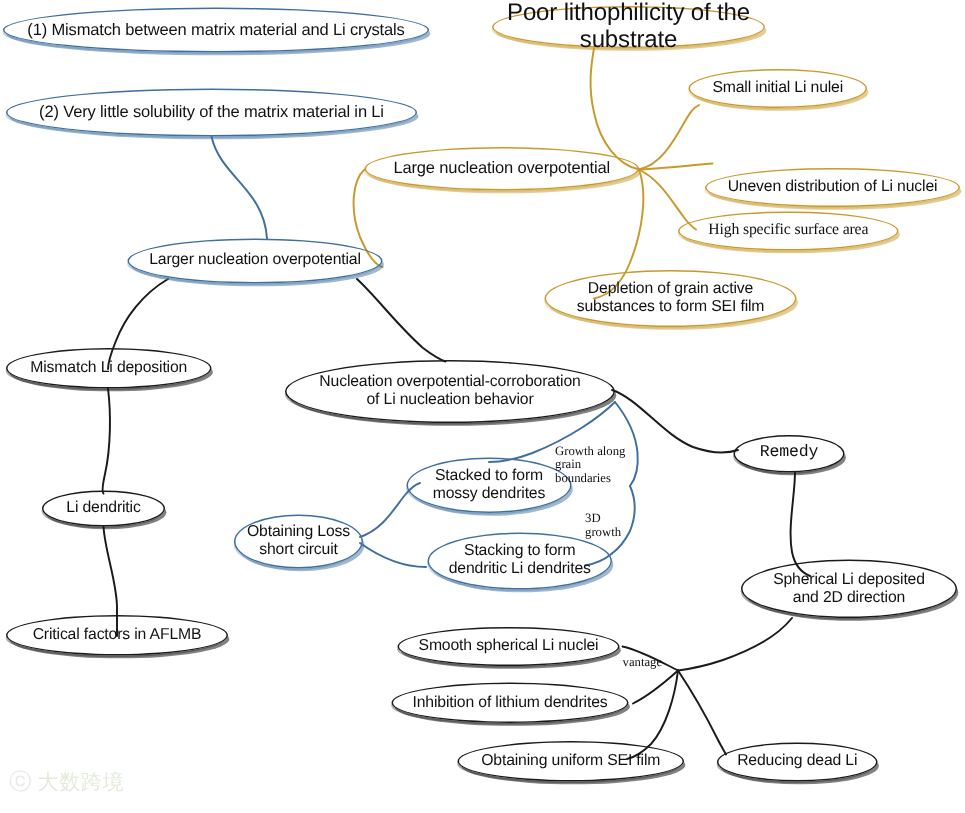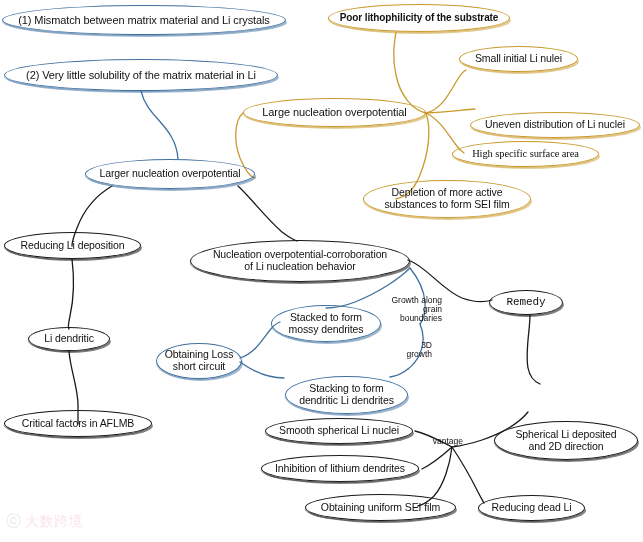--- a/index.html
+++ b/index.html
@@ -54,41 +54,42 @@
   }
   .node.gold {
     border-color: #c9992b;
     border-width: 1.6px;
     box-shadow: 1.5px 2.5px 0 -0.6px rgba(201,153,43,0.5),
                 -1px 1.8px 0 -0.8px rgba(201,153,43,0.3);
   }
   .edge-label {
     position: absolute;
     color: #111111;
-    text-align: right;
+    text-align: left;
     line-height: 1.08;
     white-space: pre-line;
+    font-family: Liberation Serif, serif;
   }
   #watermark {
     position: absolute;
     left: 6px;
     top: 512px;
     display: flex;
     align-items: center;
     gap: 4px;
     opacity: 0.16;
   }
   #watermark .wm-mark {
     font-size: 15px;
     color: #6d6d6d;
     font-family: "DejaVu Sans", sans-serif;
   }
   #watermark .wm-text {
     font-size: 14px;
-    color: #ec4899;
+    color: #4d7c0f;
     font-family: "DejaVu Sans", sans-serif;
     letter-spacing: 0.5px;
   }
 </style>
 </head>
 <body>
 
 <div id="canvas">
 
   <svg id="edges" viewBox="0 0 643 542" xmlns="http://www.w3.org/2000/svg">
@@ -116,40 +117,40 @@
         <path d="M 452 447 C 440 441, 428 434, 415 431" stroke="#1a1a1a"></path>
         <path d="M 452 447 C 442 456, 432 464, 422 469" stroke="#1a1a1a"></path>
         <path d="M 452 447 C 450 464, 444 485, 434 496 C 428 502, 422 505, 418 506" stroke="#1a1a1a"></path>
         <path d="M 452 447 C 462 462, 472 480, 478 492 C 481 498, 483 501, 484 503" stroke="#1a1a1a"></path>
       </g>
   </svg>
 
   <div id="node-layer">
       <div class="node blue" style="left: 2px; top: 5px; width: 284px; height: 30px; font-size: 11px;">(1) Mismatch between matrix material and Li crystals</div>
       <div class="node blue" style="left: 4px; top: 59px; width: 274px; height: 32px; font-size: 11px;">(2) Very little solubility of the matrix material in Li</div>
-      <div class="node gold" style="left: 328px; top: 4px; width: 182px; height: 28px; font-size: 10px; font-weight: bold;">Poor lithophilicity of the substrate</div>
+      <div class="node gold" style="left: 328px; top: 4px; width: 182px; height: 28px; font-size: 16px;">Poor lithophilicity of the substrate</div>
       <div class="node gold" style="left: 459px; top: 46px; width: 119px; height: 26px; font-size: 10.5px;">Small initial Li nulei</div>
       <div class="node gold" style="left: 470px; top: 112px; width: 170px; height: 26px; font-size: 10.5px;">Uneven distribution of Li nuclei</div>
       <div class="node gold" style="left: 243px; top: 98px; width: 183px; height: 29px; font-size: 11px;">Large nucleation overpotential</div>
       <div class="node gold" style="left: 452px; top: 141px; width: 147px; height: 26px; font-size: 10.5px; font-family: Liberation Serif, serif;">High specific surface area</div>
-      <div class="node gold" style="left: 363px; top: 180px; width: 168px; height: 38px; font-size: 10.5px;">Depletion of more active
+      <div class="node gold" style="left: 363px; top: 180px; width: 168px; height: 38px; font-size: 10.5px;">Depletion of grain active
 substances to form SEI film</div>
       <div class="node blue" style="left: 85px; top: 159px; width: 170px; height: 30px; font-size: 10.5px;">Larger nucleation overpotential</div>
-      <div class="node black" style="left: 4px; top: 232px; width: 137px; height: 27px; font-size: 10.5px;">Reducing Li deposition</div>
+      <div class="node black" style="left: 4px; top: 232px; width: 137px; height: 27px; font-size: 10.5px;">Mismatch Li deposition</div>
       <div class="node black" style="left: 190px; top: 240px; width: 220px; height: 42px; font-size: 10.5px;">Nucleation overpotential-corroboration
 of Li nucleation behavior</div>
       <div class="node black" style="left: 489px; top: 290px; width: 74px; height: 25px; font-size: 11px; font-family: Liberation Mono, monospace;">Remedy</div>
       <div class="node blue" style="left: 271px; top: 305px; width: 110px; height: 37px; font-size: 10.5px;">Stacked to form
 mossy dendrites</div>
       <div class="node black" style="left: 28px; top: 327px; width: 82px; height: 24px; font-size: 10.5px;">Li dendritic</div>
       <div class="node blue" style="left: 156px; top: 343px; width: 86px; height: 36px; font-size: 10.5px;">Obtaining Loss
 short circuit</div>
-      <div class="node blue" style="left: 285px; top: 355px; width: 123px; height: 38px; font-size: 10.5px; margin-top: 21px;">Stacking to form
+      <div class="node blue" style="left: 285px; top: 355px; width: 123px; height: 38px; font-size: 10.5px;">Stacking to form
 dendritic Li dendrites</div>
-      <div class="node black" style="left: 494px; top: 373px; width: 144px; height: 39px; font-size: 10.5px; margin-top: 48px;">Spherical Li deposited
+      <div class="node black" style="left: 494px; top: 373px; width: 144px; height: 39px; font-size: 10.5px;">Spherical Li deposited
 and 2D direction</div>
       <div class="node black" style="left: 4px; top: 410px; width: 148px; height: 27px; font-size: 10.5px;">Critical factors in AFLMB</div>
       <div class="node black" style="left: 265px; top: 418px; width: 148px; height: 26px; font-size: 10.5px;">Smooth spherical Li nuclei</div>
       <div class="node black" style="left: 261px; top: 455px; width: 158px; height: 27px; font-size: 10.5px;">Inhibition of lithium dendrites</div>
       <div class="node black" style="left: 305px; top: 494px; width: 151px; height: 27px; font-size: 10.5px;">Obtaining uniform SEI film</div>
       <div class="node black" style="left: 478px; top: 495px; width: 107px; height: 26px; font-size: 10.5px;">Reducing dead Li</div>
     </div>
 
   <div id="label-layer">
       <div class="edge-label" style="left: 370px; top: 296px; width: 72px; font-size: 8.5px;">Growth along

